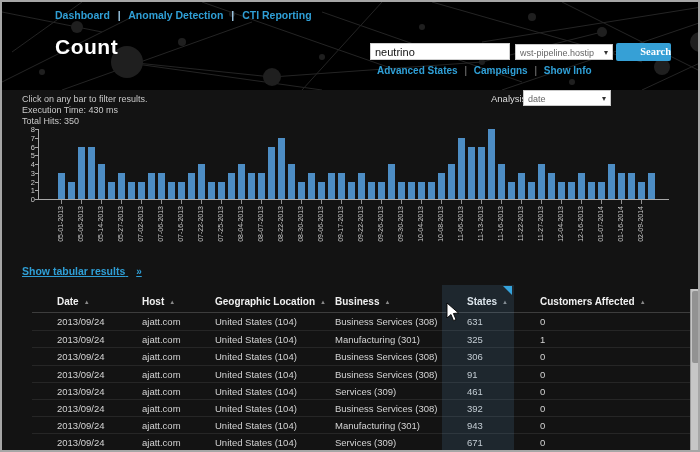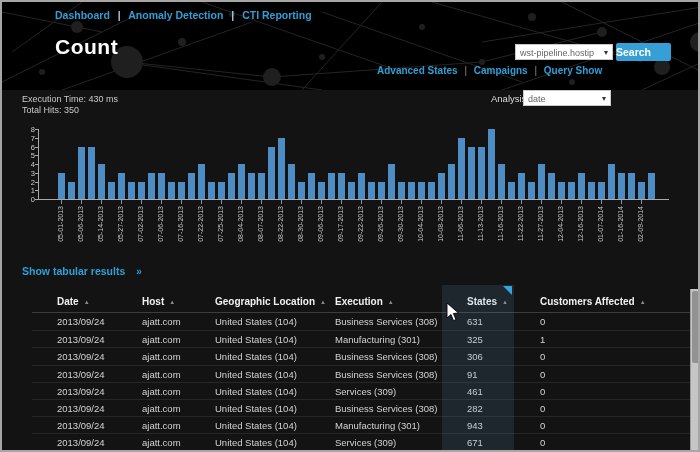--- a/index.html
+++ b/index.html
@@ -20,23 +20,23 @@
     border:1px solid #cfcfcf; background:#fff; color:#111;
     font-family:"Liberation Sans", sans-serif; font-size:11px; padding:0 4px; outline:none;
   }
   .fake-select {
     position:absolute; background:#fff; border:1px solid #c9c9c9; color:#666;
     font-size:9px; line-height:14px; padding:1px 4px; cursor:pointer;
   }
   .fake-select .caret { float:right; color:#333; font-size:8px; margin-left:4px; }
   #field-select { left:513px; top:42px; width:98px; height:16px; }
   .btn {
-    position:absolute; background:#36a0d6; color:#fff; text-align:left;
+    position:absolute; background:#36a0d6; color:#fff; text-align:right;
     font-size:10.5px; font-weight:bold; border:none; border-radius:2px; cursor:pointer;
-    font-family:Liberation Sans, sans-serif;
+    font-family:Liberation Serif, serif;
   }
   #search-btn { left:614px; top:41px; width:55px; height:18px; line-height:18px; }
   #sub-links { position:absolute; left:375px; top:63px; font-size:10px; font-weight:bold; white-space:nowrap; }
   #sub-links a { color:#2f9fd6; text-decoration:none; cursor:pointer; }
   #sub-links .sep { color:#8a8a8a; margin:0 4px; font-weight:normal; }
   
   #status { position:absolute; left:20px; top:92px; font-size:9px; color:#c9c9c9; line-height:11px; }
   #analysis-label { position:absolute; left:489px; top:91px; font-size:9.5px; color:#ddd; }
   #analysis-select { left:521px; top:88px; width:88px; height:16px; }
   #report-btn { left:614px; top:88px; width:72px; height:18px; line-height:18px; }
@@ -45,21 +45,21 @@
   .axis-line { position:absolute; background:#a8a8a8; }
   .ytick-label { position:absolute; width:11px; text-align:right; font-size:7.5px; color:#cfcfcf; }
   .ytick-mark { position:absolute; width:3px; height:1px; background:#a8a8a8; }
   .xtick-mark { position:absolute; width:1px; height:4px; background:#8f8f8f; }
   .chart-bar { position:absolute; width:6.5px; background:#4d8dc4; cursor:pointer; }
   .x-label {
     position:absolute; font-size:7px; color:#c6c6c6; white-space:nowrap;
     transform:rotate(-90deg) translateX(-100%); transform-origin:0 0;
   }
   
-  #tab-toggle { position:absolute; left:20px; top:263px; font-size:10.5px; font-weight:bold; color:#2f9fd6; cursor:pointer; }
+  #tab-toggle { position:absolute; left:20px; top:263px; font-size:10.5px; font-weight:bold; color:#2f9fd6; cursor:pointer;text-decoration:underline; }
   #tab-toggle .chev { margin-left:8px; font-size:10px; }
   #table { position:absolute; left:30px; top:288px; width:660px; }
   .tbl-head { display:flex; height:23px; line-height:23px; border-bottom:1px solid #3d3d3d; }
   .tbl-head > div { font-size:10px; font-weight:bold; color:#f0f0f0; cursor:pointer; overflow:hidden; white-space:nowrap; }
   .sort-ico { color:#8a8a8a; font-size:6px; margin-left:5px; vertical-align:1px; }
   .tbl-row { display:flex; height:17.2px; line-height:17.2px; border-top:1px solid #262626; cursor:pointer; }
   .tbl-row:first-of-type { border-top:none; }
   .tbl-row > div { font-size:9.5px; color:#d4d4d4; overflow:hidden; white-space:nowrap; }
   .tbl-head > div:nth-child(1), .tbl-row > div:nth-child(1) { width:105px; padding-left:25px; }
   .tbl-head > div:nth-child(2), .tbl-row > div:nth-child(2) { width:70px;  padding-left:5px; }
@@ -125,36 +125,38 @@
     <div id="nav">
       <a>Dashboard</a>
       <span class="sep">|</span>
       <a>Anomaly Detection</a>
       <span class="sep">|</span>
       <a>CTI Reporting</a>
     </div>
 
     <div id="app-title">Count</div>
 
+    <input id="search-input" value="neutrino" style="">
     <div id="field-select" class="fake-select">
       <span class="caret">▾</span>
       <span>wst-pipeline.hostip</span>
     </div>
     <div id="search-btn" class="btn">Search</div>
 
     <div id="sub-links">
       <a>Advanced States</a>
       <span class="sep">|</span>
       <a>Campaigns</a>
       <span class="sep">|</span>
-      <a>Query Show</a>
+      <a>Show Info</a>
     </div>
   </div>
 
   <div id="status">
+    <div>Click on any bar to filter results.</div>
     <div>Execution Time: 430 ms</div>
     <div>Total Hits: 350</div>
   </div>
 
   <span id="analysis-label">Analysis:</span>
   <div id="analysis-select" class="fake-select">
     <span class="caret">▾</span>
     <span>date</span>
   </div>
 
@@ -304,21 +306,21 @@
   <div id="tab-toggle">
     <span>Show tabular results</span>
     <span class="chev">»</span>
   </div>
 
   <div id="table">
     <div class="tbl-head">
         <div><span>Date</span><span class="sort-ico">▲</span></div>
         <div><span>Host</span><span class="sort-ico">▲</span></div>
         <div><span>Geographic Location</span><span class="sort-ico">▲</span></div>
-        <div><span>Execution</span><span class="sort-ico">▲</span></div>
+        <div><span>Business</span><span class="sort-ico">▲</span></div>
         <div><span>States</span><span class="sort-ico">▲</span></div>
         <div><span>Customers Affected</span><span class="sort-ico">▲</span></div>
       </div>
     <div id="tbl-body">
         <div class="tbl-row">
           <div>2013/09/24</div>
           <div>ajatt.com</div>
           <div>United States (104)</div>
           <div>Business Services (308)</div>
           <div>631</div>
@@ -354,21 +356,21 @@
           <div>United States (104)</div>
           <div>Services (309)</div>
           <div>461</div>
           <div>0</div>
         </div>
         <div class="tbl-row">
           <div>2013/09/24</div>
           <div>ajatt.com</div>
           <div>United States (104)</div>
           <div>Business Services (308)</div>
-          <div>282</div>
+          <div>392</div>
           <div>0</div>
         </div>
         <div class="tbl-row">
           <div>2013/09/24</div>
           <div>ajatt.com</div>
           <div>United States (104)</div>
           <div>Manufacturing (301)</div>
           <div>943</div>
           <div>0</div>
         </div>

